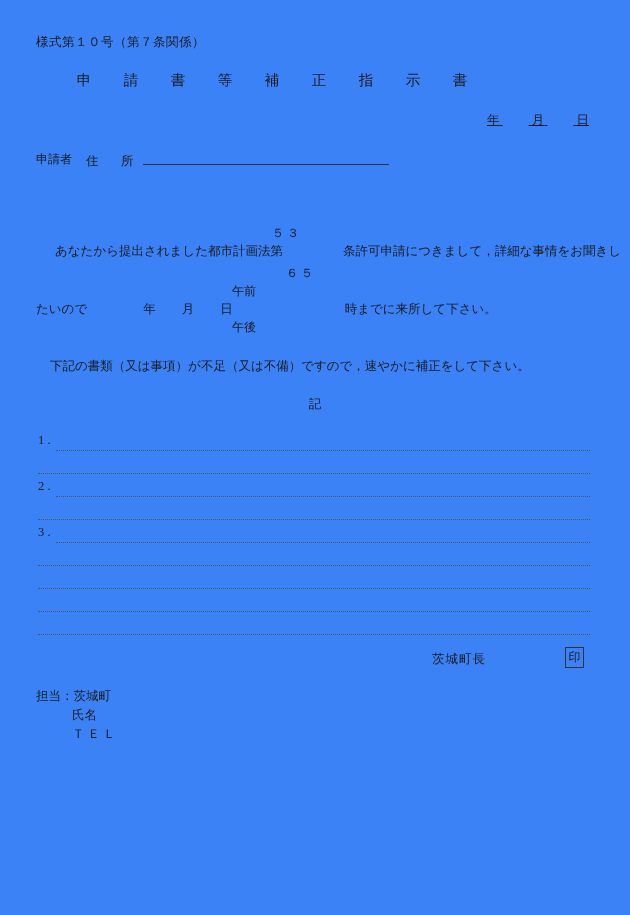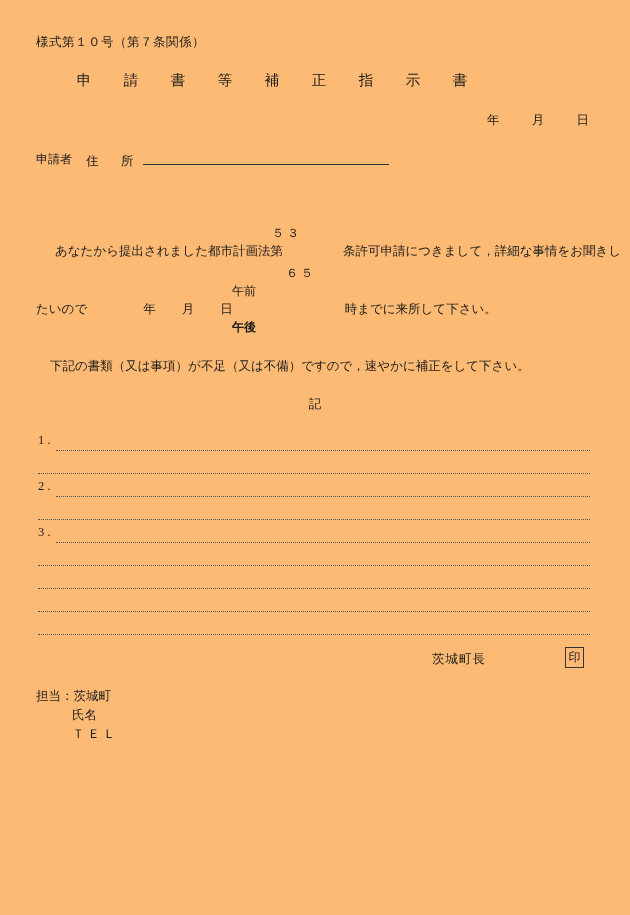--- a/index.html
+++ b/index.html
@@ -8,21 +8,21 @@
     background: #ffffff;
   }
   body {
     font-family: "Liberation Serif", "DejaVu Serif", serif;
     color: #1a1a1a;
   }
   #page {
     position: relative;
     width: 630px;
     height: 915px;
-    background: #fdba74;
+    background: #3b82f6;
     overflow: hidden;
   }
   .abs { position: absolute; white-space: nowrap; }
 
   
   .form-code {
     left: 36px; top: 34px;
     font-size: 12.5px;
     letter-spacing: 0.5px;
   }
@@ -30,20 +30,21 @@
     left: 0; top: 71px;
     width: 544px;
     text-align: center;
     font-size: 14.5px;
     letter-spacing: 9px;
     text-indent: 9px;
   }
   .date-line {
     left: 487px; top: 112px;
     font-size: 12.5px;
+    text-decoration: underline;
   }
   .date-line span.gap { display: inline-block; width: 26px; }
 
   
   .applicant-label {
     left: 36px; top: 151px;
     font-size: 12px;
   }
   .field-row { font-size: 12.5px; }
   .field-key {
@@ -78,21 +79,21 @@
   .blank-inline {
     display: inline-block;
     width: 60px;
   }
 
   .ampm {
     font-size: 12px;
     left: 232px;
   }
   .ampm-am { top: 283px; text-align: center; }
-  .ampm-pm { top: 319px; font-weight: bold; }
+  .ampm-pm { top: 319px; }
 
   .para2 {
     left: 36px; top: 301px;
     font-size: 12.5px;
   }
   .para2 .gapw { display: inline-block; width: 56px; }
   .para2 .gapm { display: inline-block; width: 26px; }
   .para2 .gaptime { display: inline-block; width: 112px; }
 
   .para3 {

